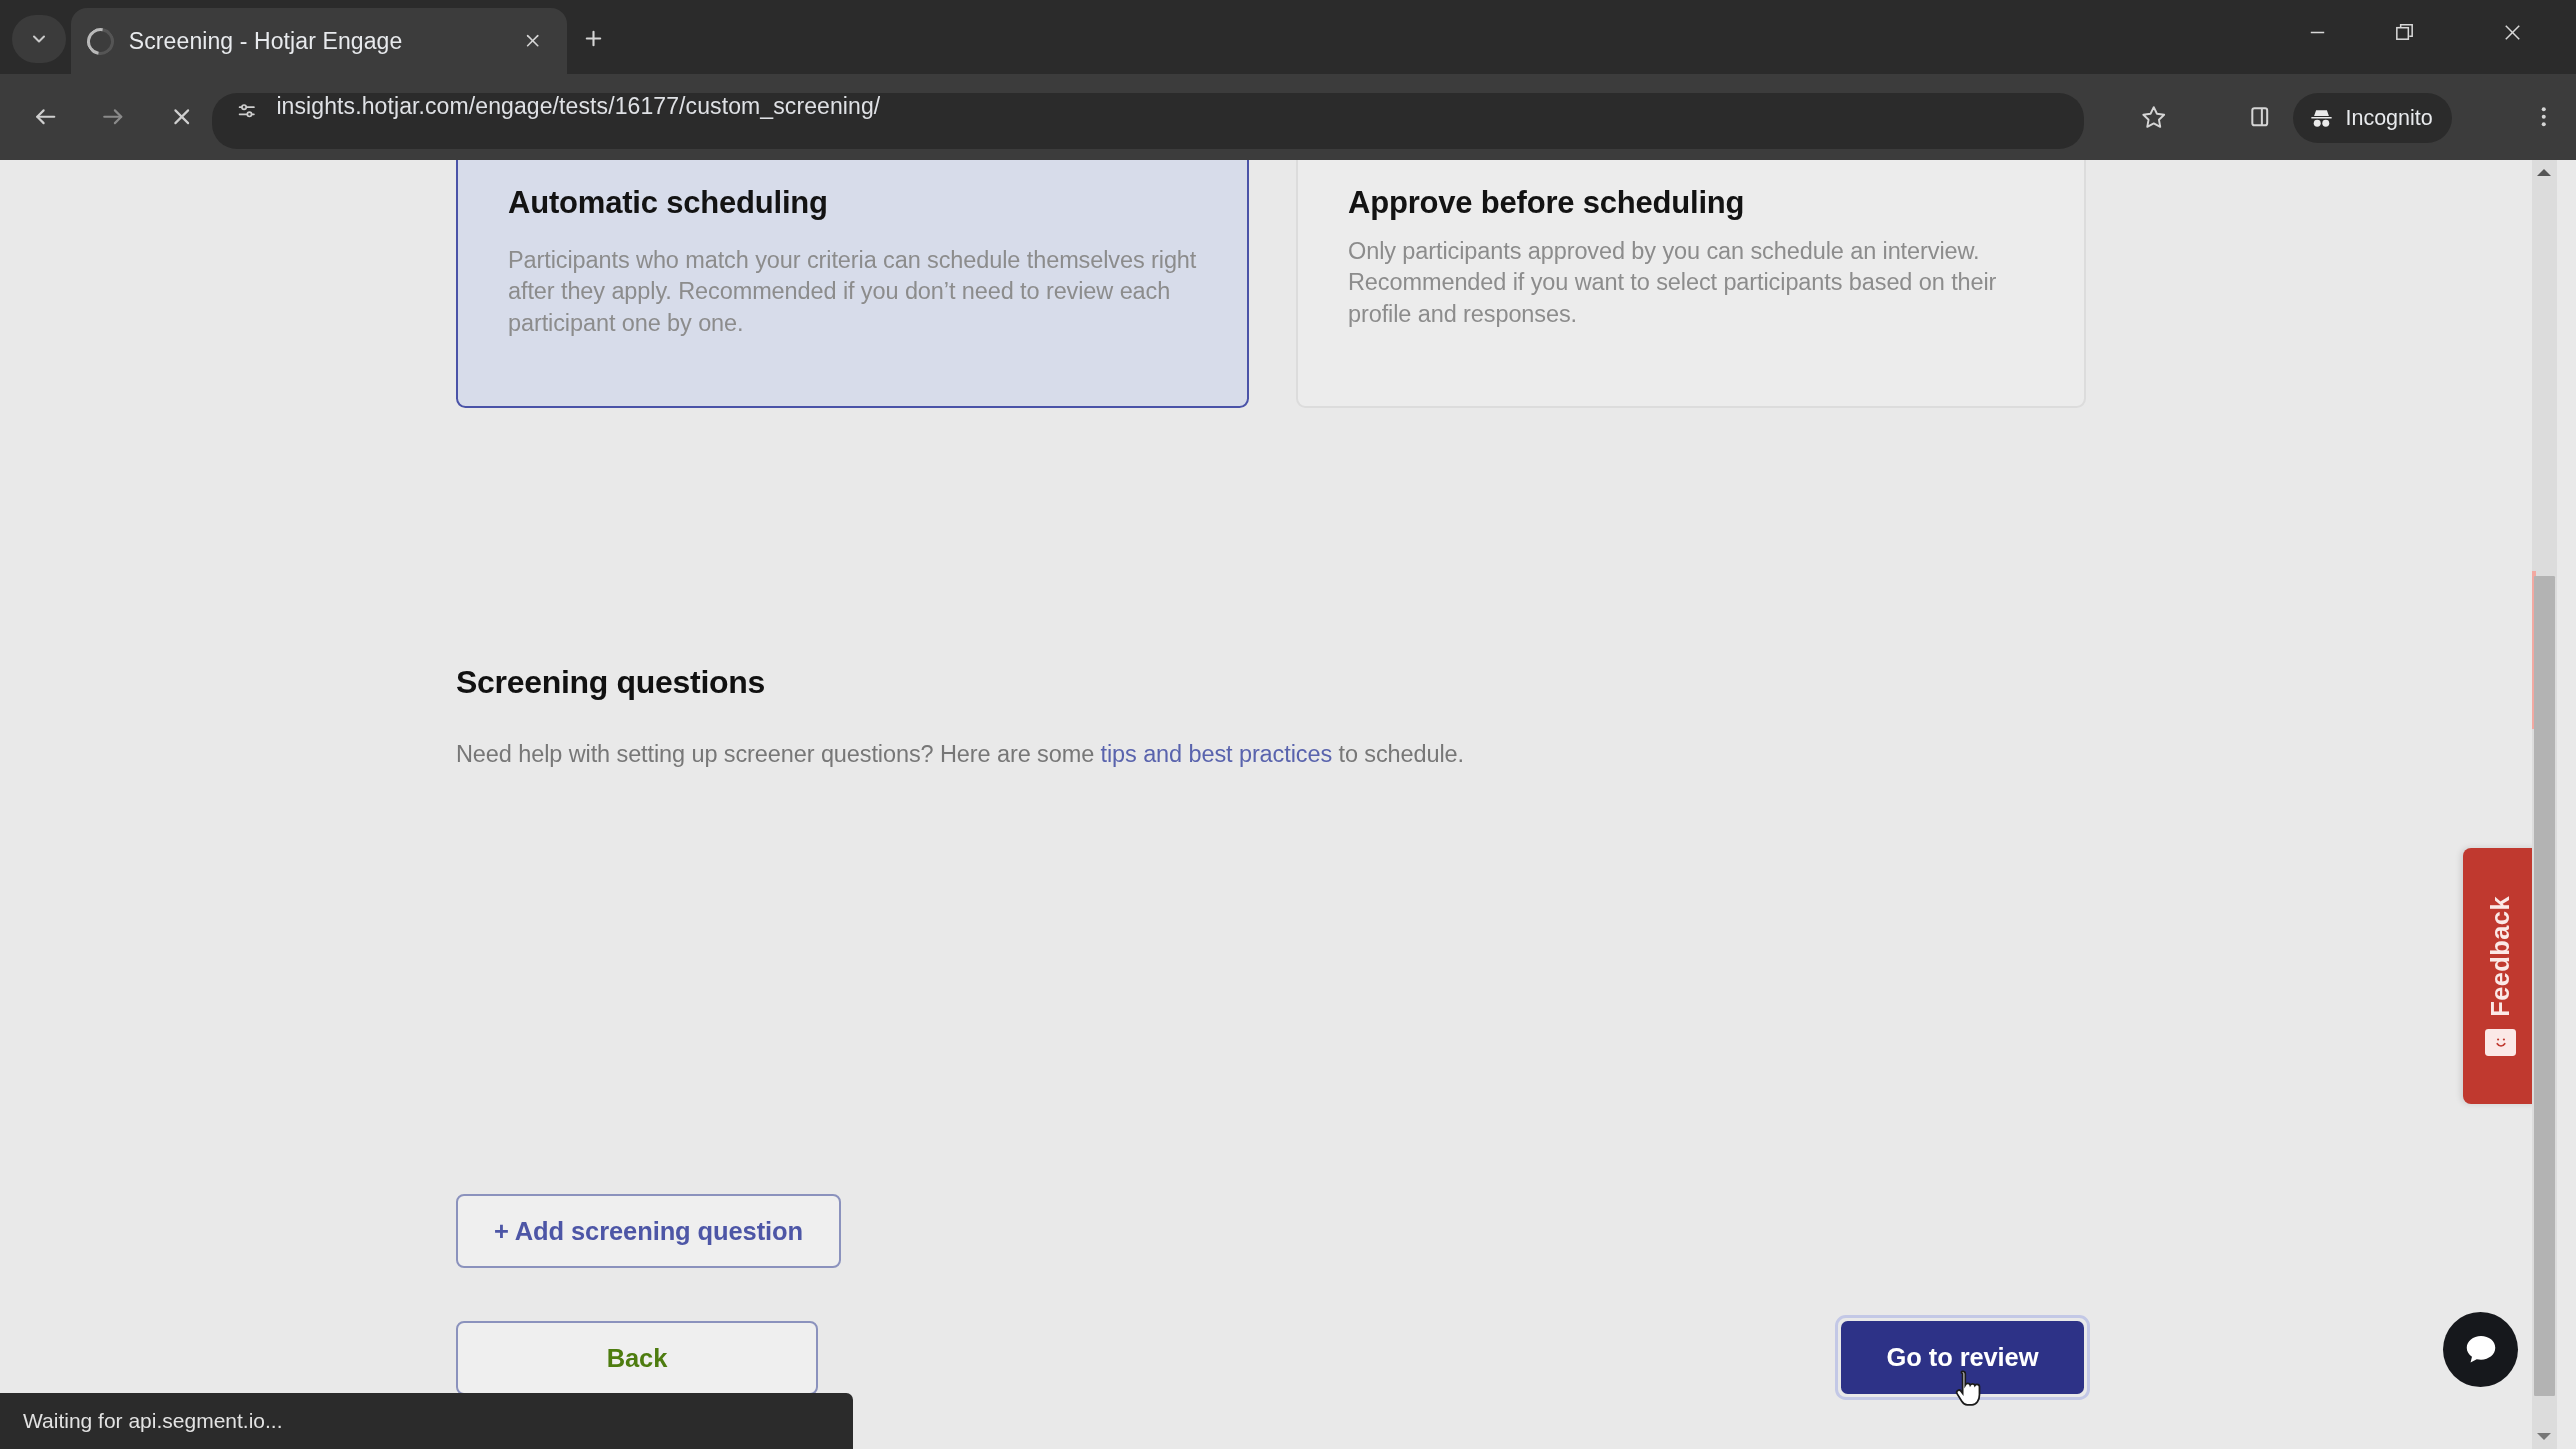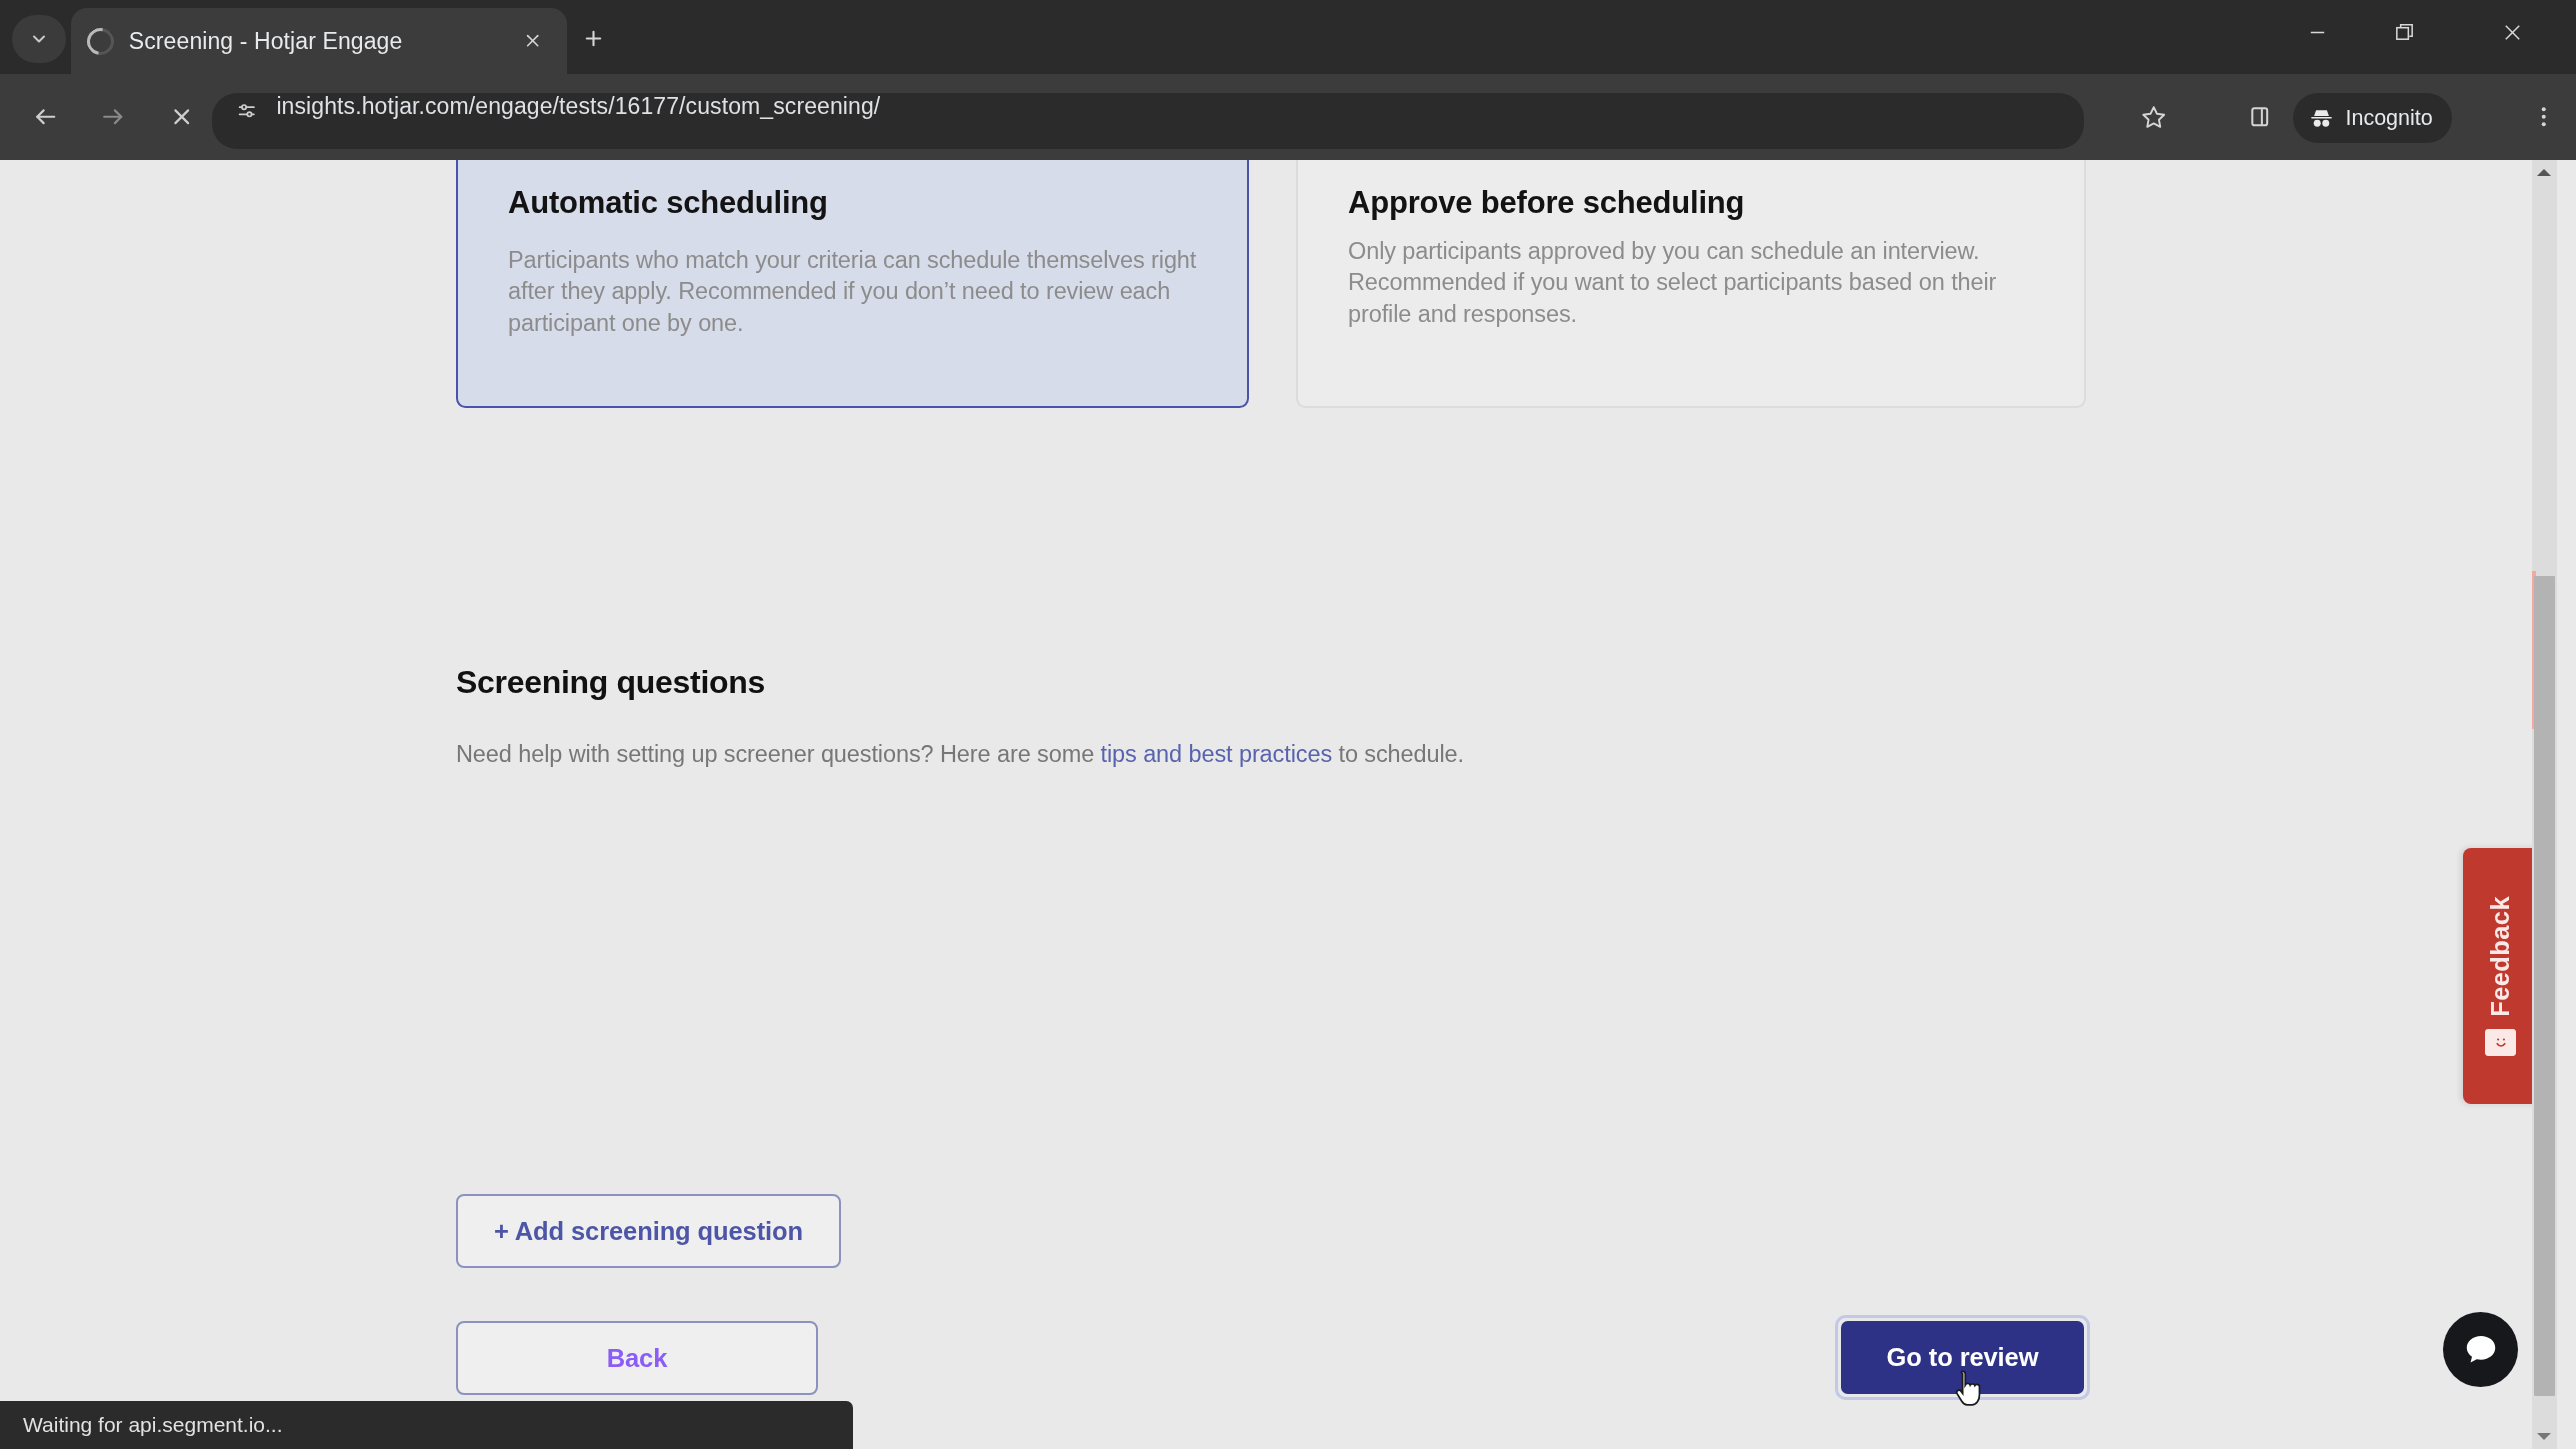--- a/index.html
+++ b/index.html
@@ -179,21 +179,21 @@
   #btn-add {
     position: absolute; left: 456px; top: 1034px; width: 385px; height: 74px;
     background: #efefef; border: 2px solid #8b92bd; border-radius: 8px;
     display: flex; align-items: center; justify-content: center;
     font-size: 25.5px; font-weight: bold; color: #4d56a6; letter-spacing: -0.1px;
   }
   #btn-back {
     position: absolute; left: 456px; top: 1161px; width: 362px; height: 74px;
     background: #efefef; border: 2px solid #8b92bd; border-radius: 8px;
     display: flex; align-items: center; justify-content: center;
-    font-size: 25.5px; font-weight: bold; color: #8b5cf6; letter-spacing: -0.1px;
+    font-size: 25.5px; font-weight: bold; color: #4d7c0f; letter-spacing: -0.1px;
   }
   #btn-review-wrap {
     position: absolute; left: 1835px; top: 1155px; width: 255px; height: 85px;
     border: 3.4px solid #c3c8e6; border-radius: 10.7px; padding: 2.7px;
   }
   #btn-review {
     width: 100%; height: 100%;
     background: #2d3287; border-radius: 6.7px;
     display: flex; align-items: center; justify-content: center;
     font-size: 25.5px; font-weight: bold; color: #fff; letter-spacing: -0.1px;
@@ -242,21 +242,21 @@
     position: absolute; left: 2px; top: 416px; width: 21.5px; height: 820px;
     background: #b3b3b3; border-radius: 1.3px;
   }
   #sb-accent {
     position: absolute; left: 0; top: 411px; width: 4.7px; height: 158px;
     background: #f2a9a2;
   }
 
   
   #status {
-    position: absolute; left: 0; bottom: 0; height: 48px; width: 853px;
+    position: absolute; left: 0; bottom: 0; height: 56px; width: 853px;
     background: #2b2b2b; border-radius: 0 6.7px 0 0;
     display: flex; align-items: center; padding-left: 23px;
     color: #e2e2e2; font-size: 21px;
   }
 
   
   #cursor { position: absolute; left: 1953px; top: 1209px; width: 35px; height: 42px; }
 </style>
 </head>
 <body>

